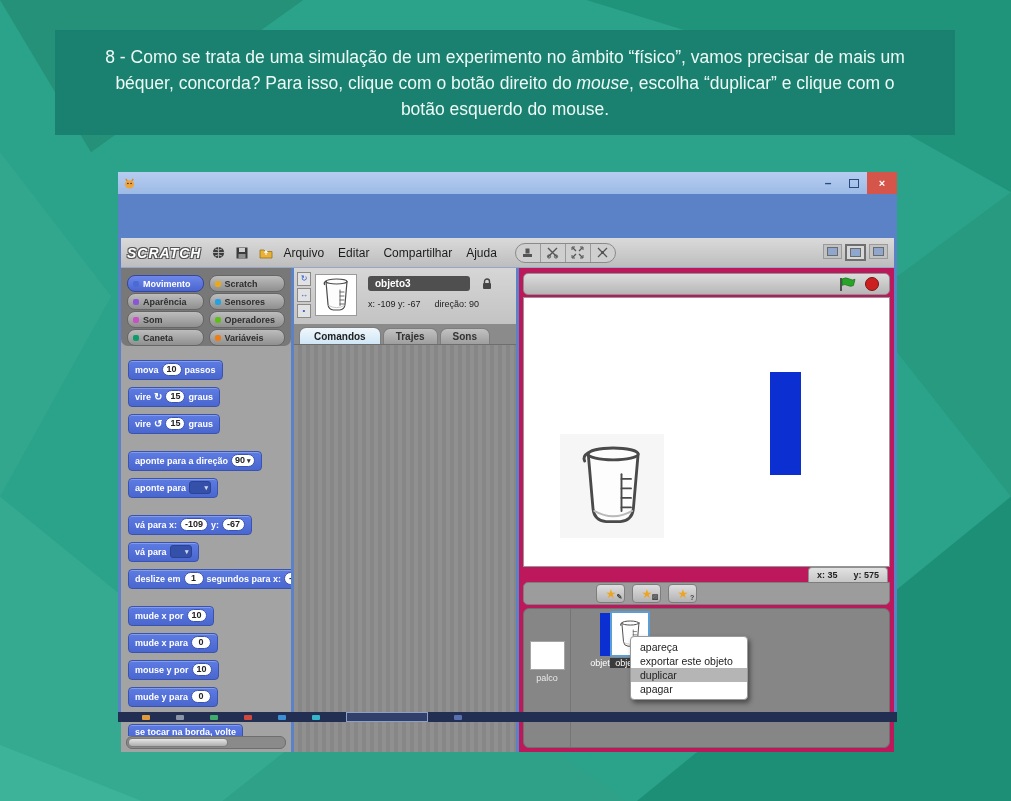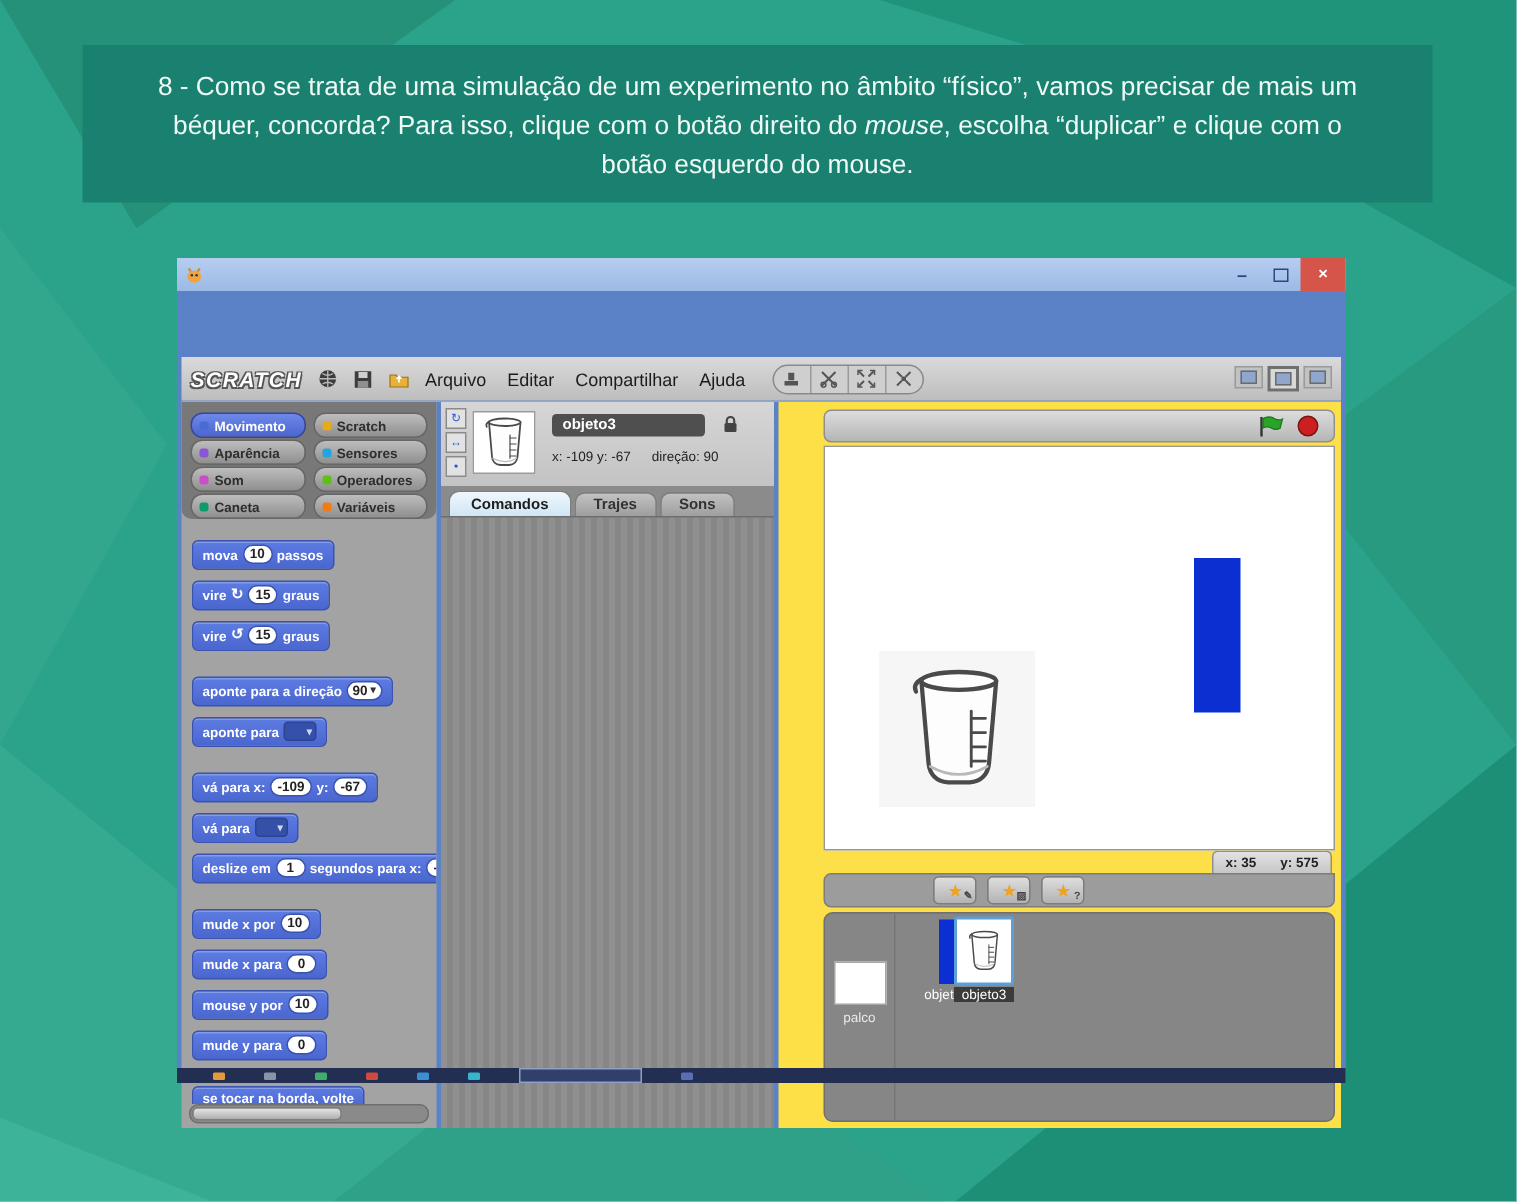--- a/index.html
+++ b/index.html
@@ -45,21 +45,21 @@
   .toolpill .tool{width:24px;height:18px;display:flex;align-items:center;justify-content:center;border-right:1px solid #9a9a9a;font-size:11px;color:#444;}
   .toolpill .tool:last-child{border-right:none;}
   .viewbtns{margin-left:auto;display:flex;gap:3px;}
   .vb{width:17px;height:13px;background:#c2c2c2;border:1px solid #9a9a9a;display:flex;align-items:center;justify-content:center;}
   .vb i{display:block;width:9px;height:7px;background:#8fa7cc;border:1px solid #6b6b6b;}
   .vb.active{border:2px solid #6f6f6f;background:#d8d8d8;}
 
   .content{display:flex;gap:3px;height:484px;background:#5b82c6;}
   .col-left{width:170px;background:#a3a3a3;position:relative;overflow:hidden;}
   .col-mid{width:222px;background:#8b8b8b;position:relative;}
-  .col-right{flex:1;background:#fde047;position:relative;display:flex;flex-direction:column;padding-left:26px;}
+  .col-right{flex:1;background:#be185d;position:relative;display:flex;flex-direction:column;}
 
   
   .catpanel{height:78px;background:#787878;border-radius:0 0 7px 7px;box-sizing:border-box;
     padding:7px 6px;display:grid;grid-template-columns:1fr 1fr;gap:1px 5px;}
   .cat-btn{height:15px;border-radius:8px;background:linear-gradient(#bdbdbd,#8f8f8f);border:1px solid #666;
     display:flex;align-items:center;gap:4px;font-size:9px;font-weight:bold;color:#2e2e2e;padding:0 5px;}
   .cat-btn .dot{width:6px;height:6px;border-radius:2px;flex:0 0 auto;}
   .cat-btn.selected{background:linear-gradient(#6e88ea,#4a66cf);border-color:#35479c;color:#fff;}
 
   
@@ -462,20 +462,26 @@
               <div class="splbl">objeto2</div>
             </div>
             <div class="sp3">
               <div class="sp3thumb">
                 <svg width="26" height="32" viewBox="0 0 64 72">
                     <use href="#beaker"></use>
                   </svg>
               </div>
               <div class="sp3lbl">objeto3</div>
             </div>
+            <div class="ctxmenu" id="ctx-menu">
+                <div class="mi">apareça</div>
+                <div class="mi">exportar este objeto</div>
+                <div class="mi hl">duplicar</div>
+                <div class="mi">apagar</div>
+              </div>
           </div>
         </div>
 
       </div>
     </div>
 
     <div class="taskbar">
       <span class="tb" style="background:#e39b3a"></span>
       <span class="tb" style="background:#8a93a8"></span>
       <span class="tb" style="background:#3fae6c"></span>

